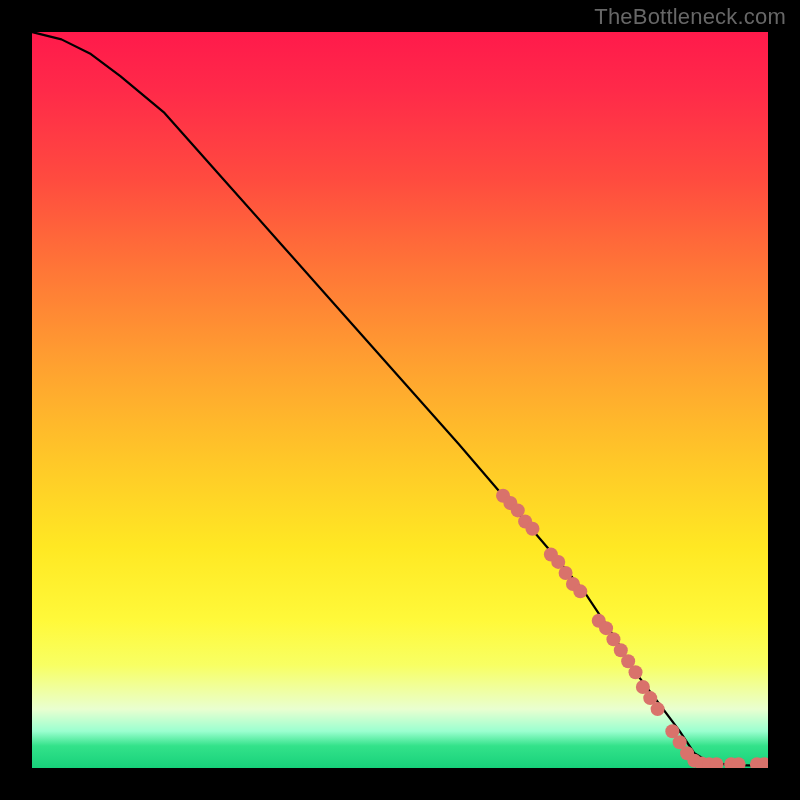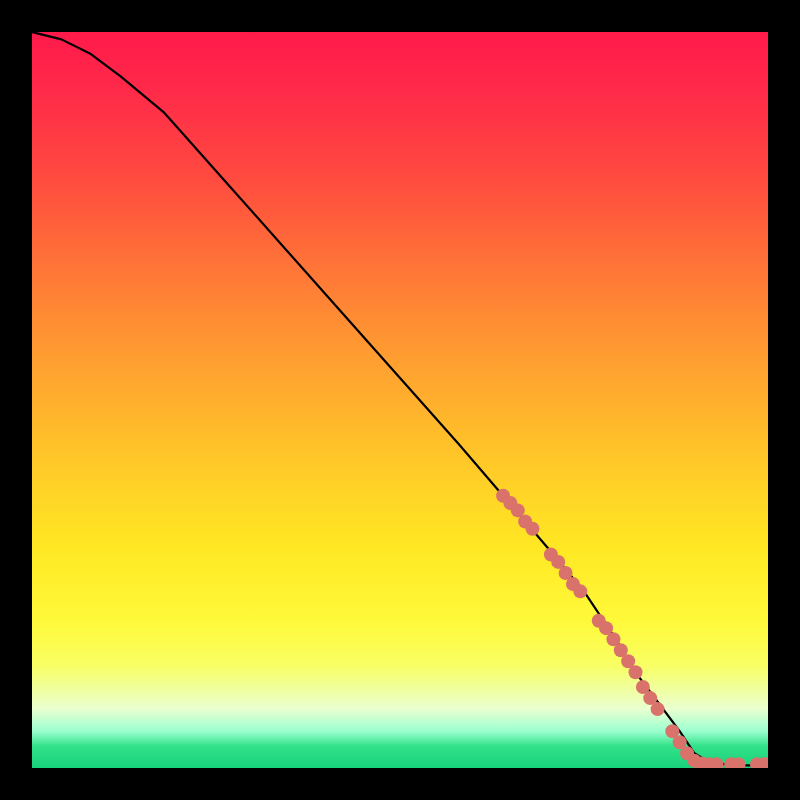--- a/index.html
+++ b/index.html
@@ -59,20 +59,21 @@
     position: absolute;
     inset: 0;
     width: 100%;
     height: 100%;
   }
 </style>
 </head>
 <body>
 
 <div class="frame">
+  <div class="watermark">TheBottleneck.com</div>
 
   <div class="plot">
     <div class="gradient-fill"></div>
 
     <svg class="curve-layer" viewBox="0 0 736 736" preserveAspectRatio="none">
       <path id="curve-path" fill="none" stroke="#000000" stroke-width="2.2" stroke-linecap="round" stroke-linejoin="round" d="M0.00 0.00 L29.44 7.36 L58.88 22.08 L88.32 44.16 L132.48 80.96 L191.36 147.20 L250.24 213.44 L309.12 279.68 L368.00 345.92 L426.88 412.16 L471.04 463.68 L515.20 515.20 L552.00 559.36 L581.44 603.52 L603.52 640.32 L625.60 669.76 L647.68 699.20 L662.40 721.28 L677.12 730.11 L699.20 733.06 L736.00 733.79"></path>
       <g id="markers-group">
           <circle cx="471.04" cy="463.68" r="7" fill="#d9726b"></circle>
           <circle cx="478.40" cy="471.04" r="7" fill="#d9726b"></circle>
           <circle cx="485.76" cy="478.40" r="7" fill="#d9726b"></circle>

